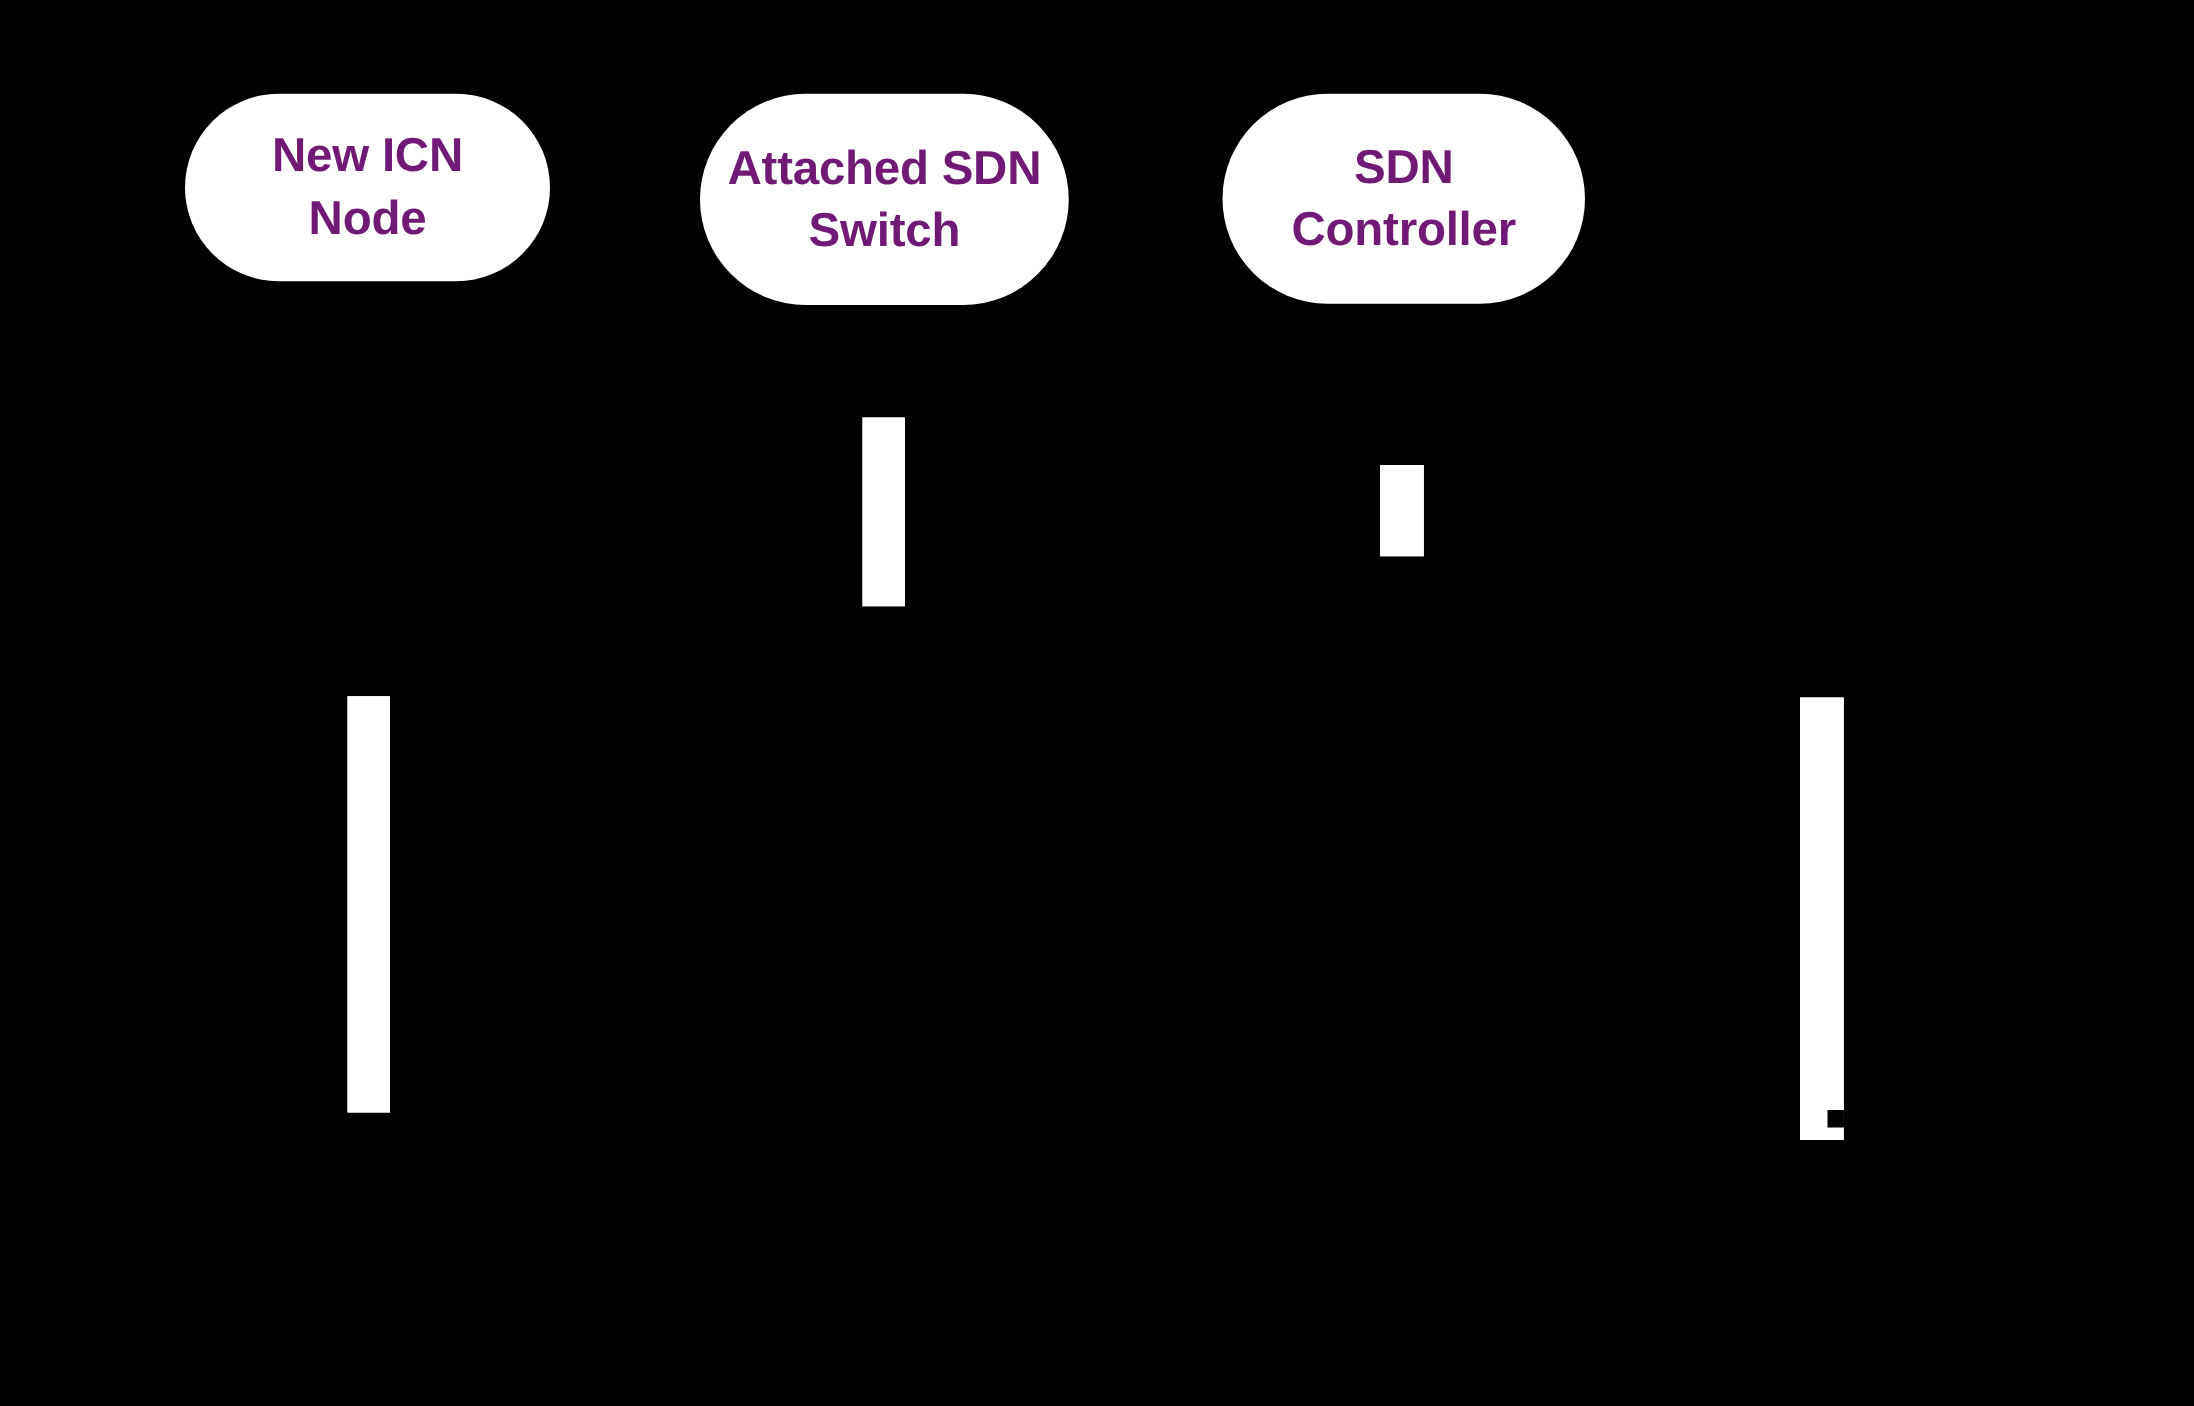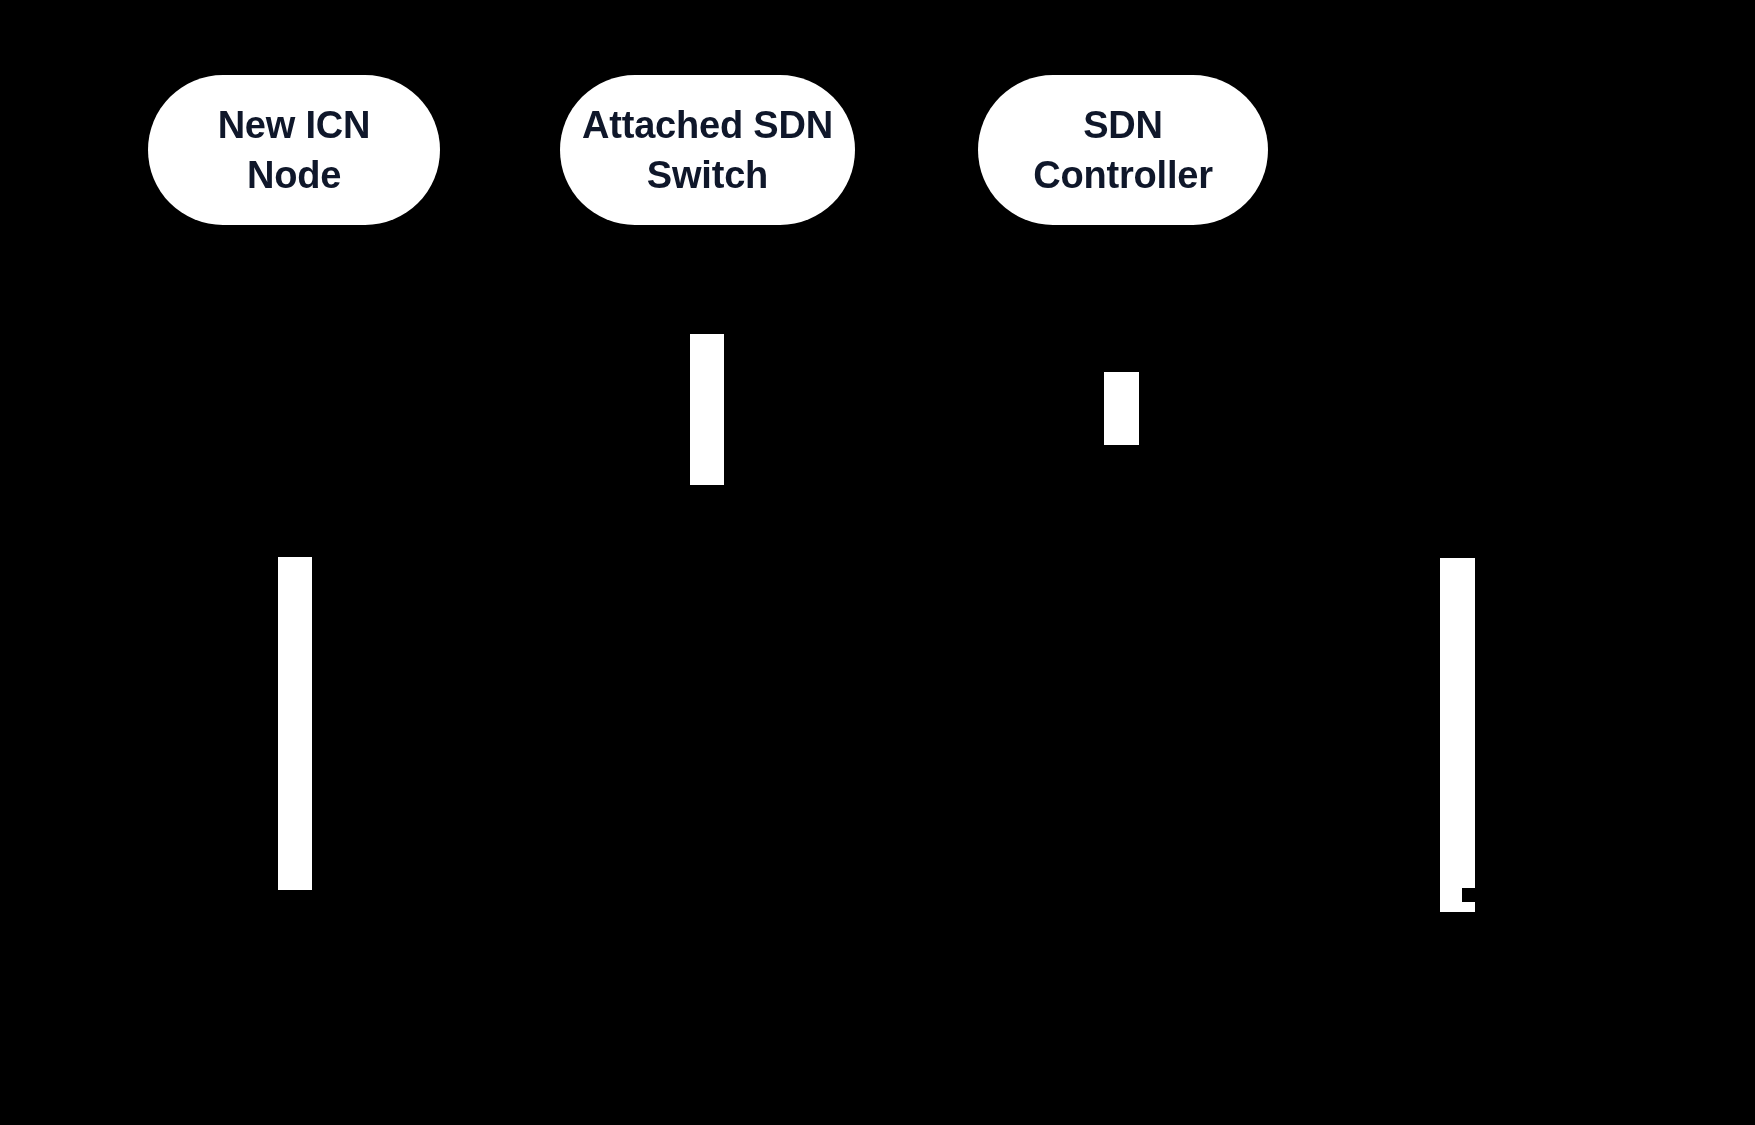--- a/index.html
+++ b/index.html
@@ -22,21 +22,21 @@
   .pill {
     position: absolute;
     background: #ffffff;
     border-radius: 999px;
     display: flex;
     align-items: center;
     justify-content: center;
     box-sizing: border-box;
   }
   .pill-label {
-    color: #0f172a;
+    color: #701a75;
     font-family: "Liberation Sans", sans-serif;
     font-weight: bold;
     font-size: 38px;
     line-height: 50px;
     text-align: center;
     white-space: pre;
     letter-spacing: -0.2px;
   }
   .pill-label.overflow {
     white-space: pre;
@@ -123,22 +123,22 @@
   <div class="activation" style="left:278px;  top:557px; width:34px;  height:333px;"></div>
 
   <div class="activation" style="left:1440px; top:558px; width:35px;  height:354px;"></div>
 
   <div class="notch" style="left:1462px; top:888px;"></div>
 
   <div class="pill" style="left:148px; top:75px; width:292px; height:150px;">
     <div class="pill-label"><span>New ICN</span><br><span>Node</span></div>
   </div>
 
-  <div class="pill" style="left:560px; top:75px; width:295px; height:150px;">
+  <div class="pill" style="left:560px; top:75px; width:295px; height:169px;">
     <div class="pill-label overflow"><span>Attached SDN</span><br><span>Switch</span></div>
   </div>
 
-  <div class="pill" style="left:978px; top:75px; width:290px; height:150px;">
+  <div class="pill" style="left:978px; top:75px; width:290px; height:168px;">
     <div class="pill-label"><span>SDN</span><br><span>Controller</span></div>
   </div>
 
 
 </div>
 
 </body></html>

